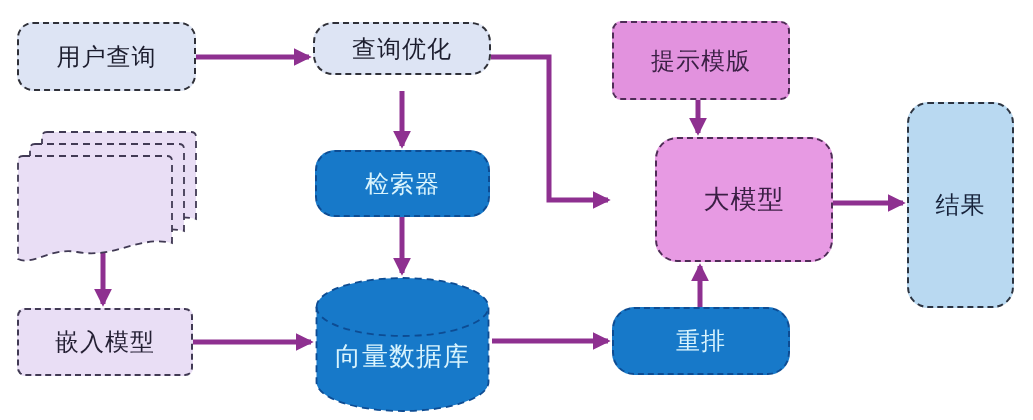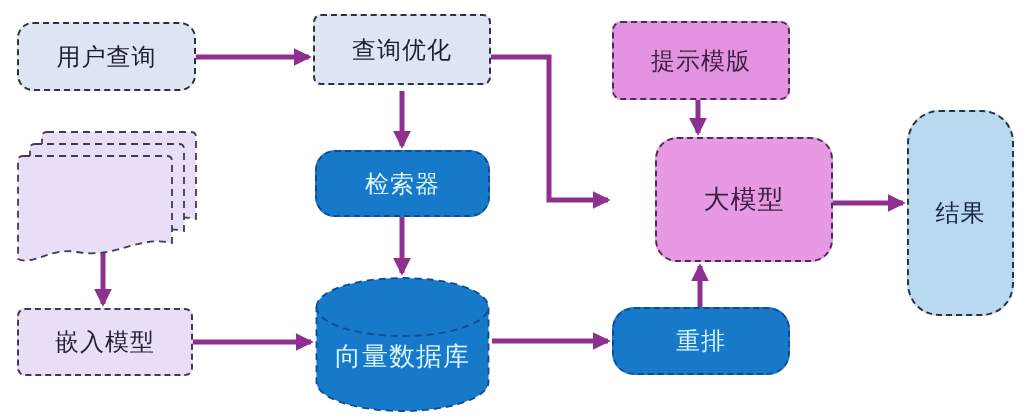--- a/index.html
+++ b/index.html
@@ -13,30 +13,30 @@
   }
   html,body{margin:0;padding:0;}
   body{font-family:"DejaVu Sans","Liberation Sans",sans-serif;background:#fff;}
   #canvas{position:relative;width:1033px;height:420px;background:var(--canvas-bg);overflow:hidden;}
 
   .node{position:absolute;display:flex;align-items:center;justify-content:center;
         box-sizing:border-box;font-size:24px;font-weight:500;letter-spacing:1px;}
 
   .n-user-query       {left:17px;  top:22px;  width:179px; height:69px;  border-radius:16px;
                        background:var(--lavender-fill); border:2px dashed var(--lavender-border); color:var(--lavender-text);justify-content:center;}
-  .n-query-opt        {left:313px; top:14px;  width:178px; height:71px;  border-radius:8px;
+  .n-query-opt        {left:313px; top:22px;  width:178px; height:53px;  border-radius:20px;
                        background:var(--lavender-fill); border:2px dashed var(--lavender-border); color:var(--lavender-text);}
   .n-prompt-template  {left:612px; top:21px;  width:178px; height:79px;  border-radius:9px;
                        background:var(--pink-fill); border:2px dashed var(--pink-border); color:var(--pink-text);}
   .n-retriever        {left:315px; top:150px; width:175px; height:67px;  border-radius:20px;
                        background:var(--blue-fill); border:2px dashed var(--blue-border); color:var(--blue-text);}
   .n-llm              {left:612px; top:137px; width:178px; height:125px; border-radius:22px;
                        background:var(--pink-llm-fill); border:2px dashed var(--pink-border); color:var(--pink-text); font-size:26px;margin-left:43px;}
-  .n-result           {left:907px; top:102px; width:107px; height:206px; border-radius:32px;
-                       background:var(--lightblue-fill); border:2px dashed var(--lightblue-border); color:var(--lightblue-text);margin-top:8px;}
+  .n-result           {left:907px; top:102px; width:107px; height:206px; border-radius:21px;
+                       background:var(--lightblue-fill); border:2px dashed var(--lightblue-border); color:var(--lightblue-text);}
   .n-embedding        {left:17px;  top:308px; width:176px; height:68px;  border-radius:8px;
                        background:var(--purple-fill); border:2px dashed var(--purple-border); color:var(--purple-text);}
   .n-rerank           {left:612px; top:307px; width:178px; height:68px;  border-radius:22px;
                        background:var(--blue-fill); border:2px dashed var(--blue-border); color:var(--blue-text);}
 
   
   .doc-stack{position:absolute;left:17px;top:131px;width:178px;height:140px;}
   .doc-sheet{position:absolute;width:156px;height:113px;}
   .doc-sheet svg{display:block;width:100%;height:100%;overflow:visible;}
   .doc-sheet path{fill:var(--purple-fill);stroke:var(--purple-border);stroke-width:1.8;stroke-dasharray:7 5;}

